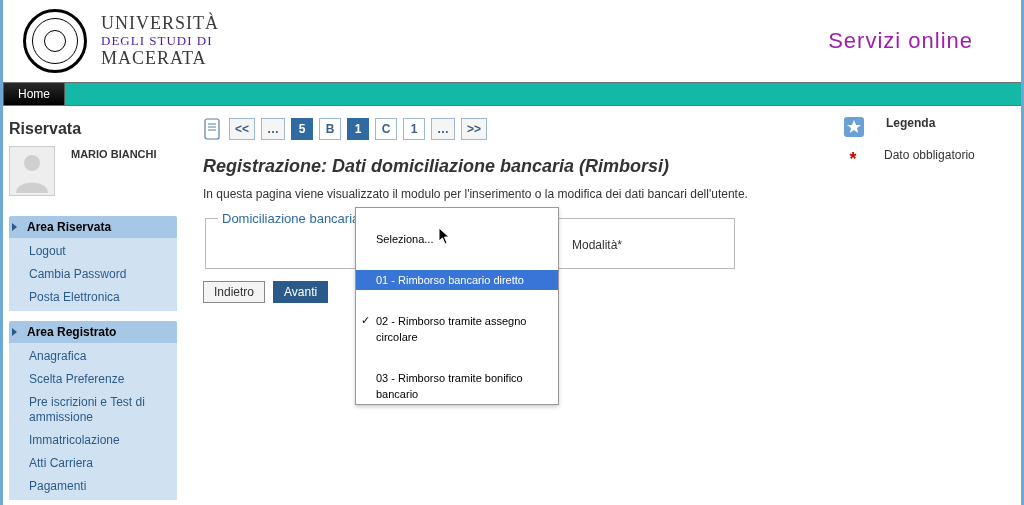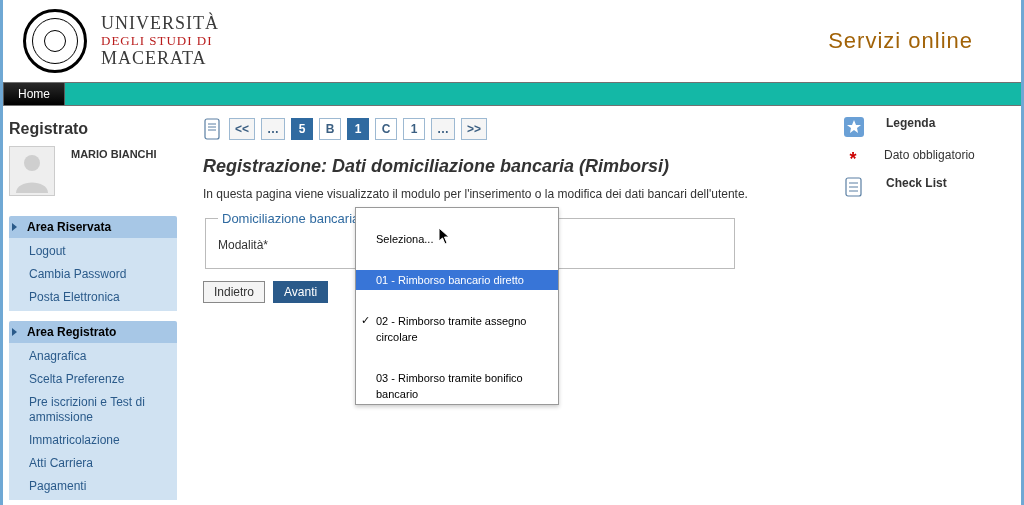--- a/index.html
+++ b/index.html
@@ -12,23 +12,23 @@
     width: 1024px;
   }
   .page-wrap { background:#fff; border-left:3px solid #6fa8d4; border-right:3px solid #6fa8d4; height:505px; position:relative; overflow:hidden;}
   
   .header { display:flex; align-items:center; padding:6px 20px; height:82px; }
   .seal { width:64px; height:64px; border:3px solid #000; border-radius:50%; position:relative; background:#fff;}
   .seal:before { content:""; position:absolute; inset:6px; border:1px solid #000; border-radius:50%; }
   .seal:after { content:""; position:absolute; inset:18px; border:1px solid #000; border-radius:50%; }
   .uni-text { margin-left:14px; line-height:1.15; }
   .uni-text .l1 { font-family: Georgia, 'Times New Roman', serif; font-size:18px; letter-spacing:1px; color:#3a3a3a;}
-  .uni-text .l2 { font-family: Georgia, 'Times New Roman', serif; font-size:13px; letter-spacing:1px; color:#b91c1c;}
+  .uni-text .l2 { font-family: Georgia, 'Times New Roman', serif; font-size:13px; letter-spacing:1px; color:#4c1d95;}
   .uni-text .l3 { font-family: Georgia, 'Times New Roman', serif; font-size:18px; letter-spacing:1px; color:#3a3a3a;}
-  .services { margin-left:auto; font-size:22px; color:#a16207; letter-spacing:1px; font-weight:300; padding-right:28px;}
+  .services { margin-left:auto; font-size:22px; color:#a21caf; letter-spacing:1px; font-weight:300; padding-right:28px;}
   
   .navbar { background:#14b8a6; height:24px; display:flex; align-items:stretch; border-top:1px solid #717171; border-bottom:1px solid #717171;}
   .nav-item { color:#fff; font-size:12px; padding:0 14px; display:flex; align-items:center; border:1px solid #5a5a5a; border-top:none; border-bottom:none; background:linear-gradient(#2a2a2a,#000); cursor:pointer;}
   
   .content { display:flex; }
   .sidebar { width:180px; padding:10px 6px 0 6px; }
   .main { flex:1; padding:10px 14px 0 20px; position:relative; }
   .rightbar { width:178px; padding:10px 10px 0 0;}
   
   .sb-title { font-size:16px; font-weight:bold; color:#333; margin:4px 0 8px 0;}
@@ -47,21 +47,21 @@
   .wiz-icon { width:20px; height:26px; position:relative;}
   .wiz-icon svg { width:20px; height:26px;}
   .wiz-btn { min-width:22px; height:22px; border:1px solid #9db9d2; display:flex; align-items:center; justify-content:center; font-size:12px; font-weight:bold; color:#3b5f82; background:#fff; cursor:pointer; padding:0 5px;}
   .wiz-btn.blue { background:#2f6aa0; color:#fff; border-color:#2f6aa0;}
   .wiz-btn.nav { background:#f5f5f5;}
   
   h2.page-title { font-family: Arial, sans-serif; font-style:italic; font-weight:bold; font-size:18px; color:#333; margin:2px 0 10px 0;}
   .intro { font-size:12px; color:#333; margin-bottom:10px;}
   fieldset.box { border:1px solid #bbb; padding:12px 12px 16px 12px; width:530px; position:relative;}
   fieldset.box legend { color:#2f6aa0; font-size:13px; padding:0 4px;}
-  .field-row { display:flex; align-items:center;}
+  .field-row { display:flex; align-items:center;justify-content:flex-end;}
   .field-label { width:150px; font-size:12px;}
   
   .dd-wrap { position:absolute; left:352px; top:207px; width:204px; background:#fff; border:1px solid #999; border-top:1px solid #999; box-shadow:0 2px 4px rgba(0,0,0,.2); font-size:11px; z-index:50;}
   .dd-item { padding:2px 8px 2px 20px; line-height:16px; cursor:pointer; position:relative; color:#000;margin-top:21px;}
   .dd-item.placeholder { color:#000;}
   .dd-item.sel { background:#3875d7; color:#fff;}
   .dd-item.checked:before { content:"✓"; position:absolute; left:5px; top:1px; font-size:11px; color:#000;}
   
   .btn-row { margin-top:12px; display:flex; gap:8px;}
   .btn { font-size:12px; padding:3px 10px; cursor:pointer; border:1px solid #888;}
@@ -91,21 +91,21 @@
     <div class="services">Servizi online</div>
   </div>
 
   <div class="navbar">
     <div class="nav-item">Home</div>
   </div>
 
   <div class="content">
 
     <div class="sidebar">
-      <div class="sb-title">Registrato</div>
+      <div class="sb-title">Riservata</div>
       <div class="user-row">
         <div class="avatar">
           <svg viewBox="0 0 40 44">
               <circle cx="20" cy="14" r="8" fill="#cfcfcf"></circle>
               <path d="M4 44 C4 30 36 30 36 44 Z" fill="#cfcfcf"></path>
             </svg>
         </div>
         <div class="user-name">MARIO BIANCHI</div>
       </div>
 
@@ -176,31 +176,20 @@
               <rect x="1" y="1" width="20" height="20" rx="3" fill="#6aa0d6"></rect>
               <polygon points="11,4 13,9 18,9 14,12 15,17 11,14 7,17 8,12 4,9 9,9" fill="#fff"></polygon>
             </svg>
         </div>
         <div class="info-text bold">Legenda</div>
       </div>
       <div class="info-row">
         <div class="asterisk">*</div>
         <div class="info-text">Dato obbligatorio</div>
       </div>
-      <div class="info-row">
-        <div class="icon-box">
-          <svg viewBox="0 0 22 22">
-              <rect x="3" y="2" width="15" height="18" rx="2" fill="#fff" stroke="#5a7fa3" stroke-width="1.2"></rect>
-              <line x1="6" y1="7" x2="15" y2="7" stroke="#5a7fa3"></line>
-              <line x1="6" y1="11" x2="15" y2="11" stroke="#5a7fa3"></line>
-              <line x1="6" y1="15" x2="15" y2="15" stroke="#5a7fa3"></line>
-            </svg>
-        </div>
-        <div class="info-text bold">Check List</div>
-      </div>
     </div>
 
   </div>
 
   <div class="dd-wrap">
     <div class="dd-item placeholder">Seleziona...</div>
     <div class="dd-item sel">01 - Rimborso bancario diretto</div>
     <div class="dd-item checked">02 - Rimborso tramite assegno circolare</div>
     <div class="dd-item">03 - Rimborso tramite bonifico bancario</div>
   </div>

